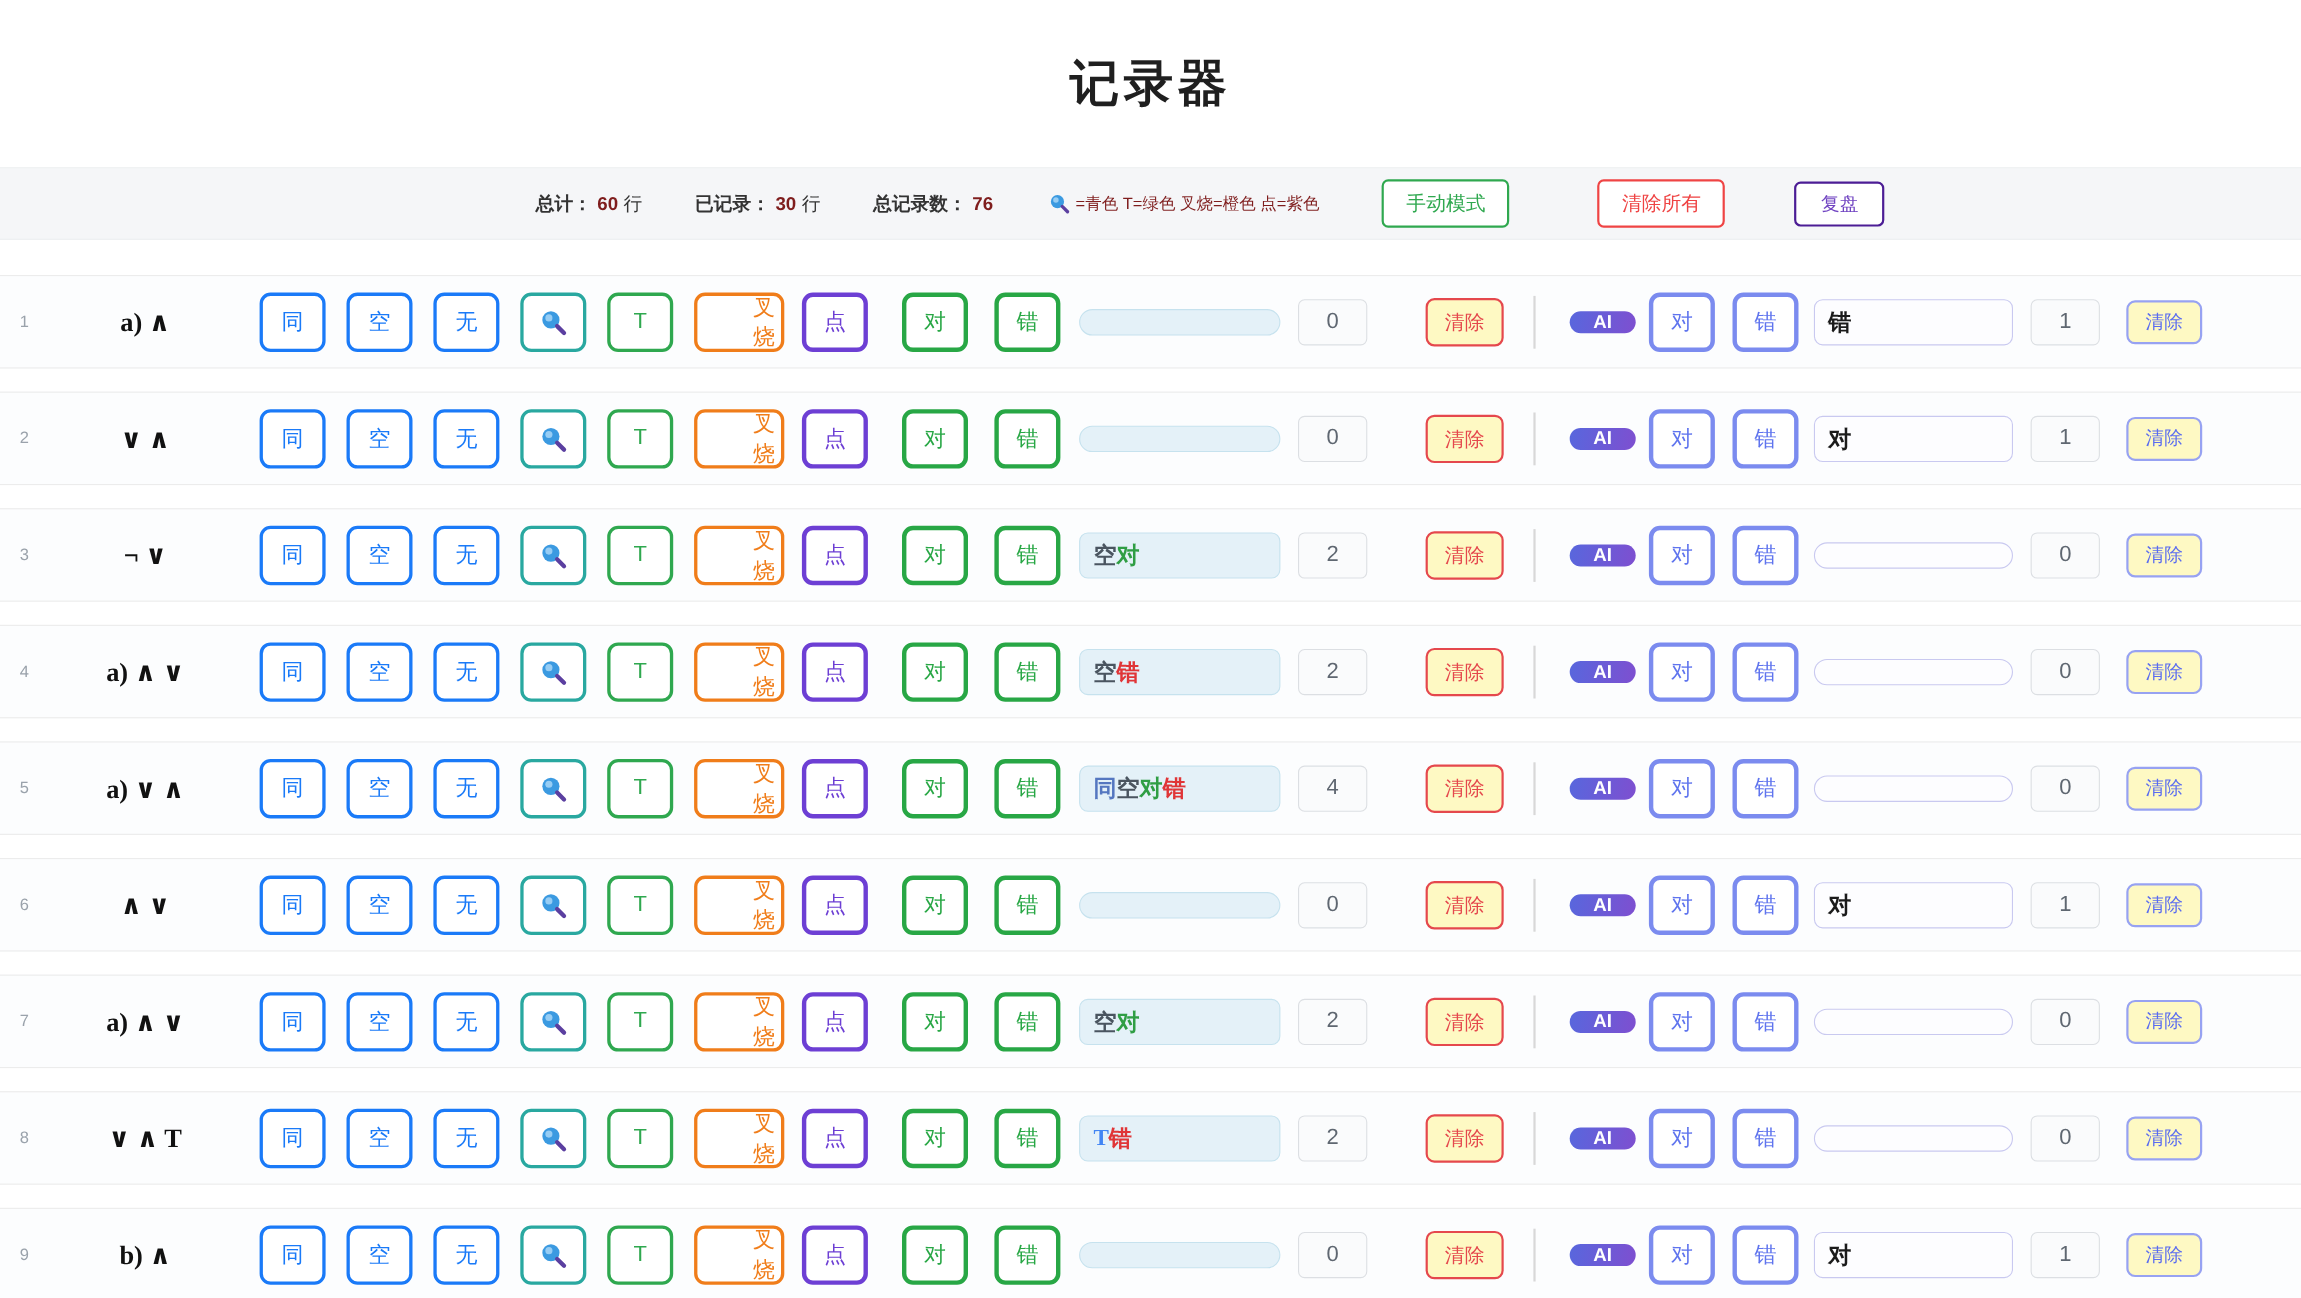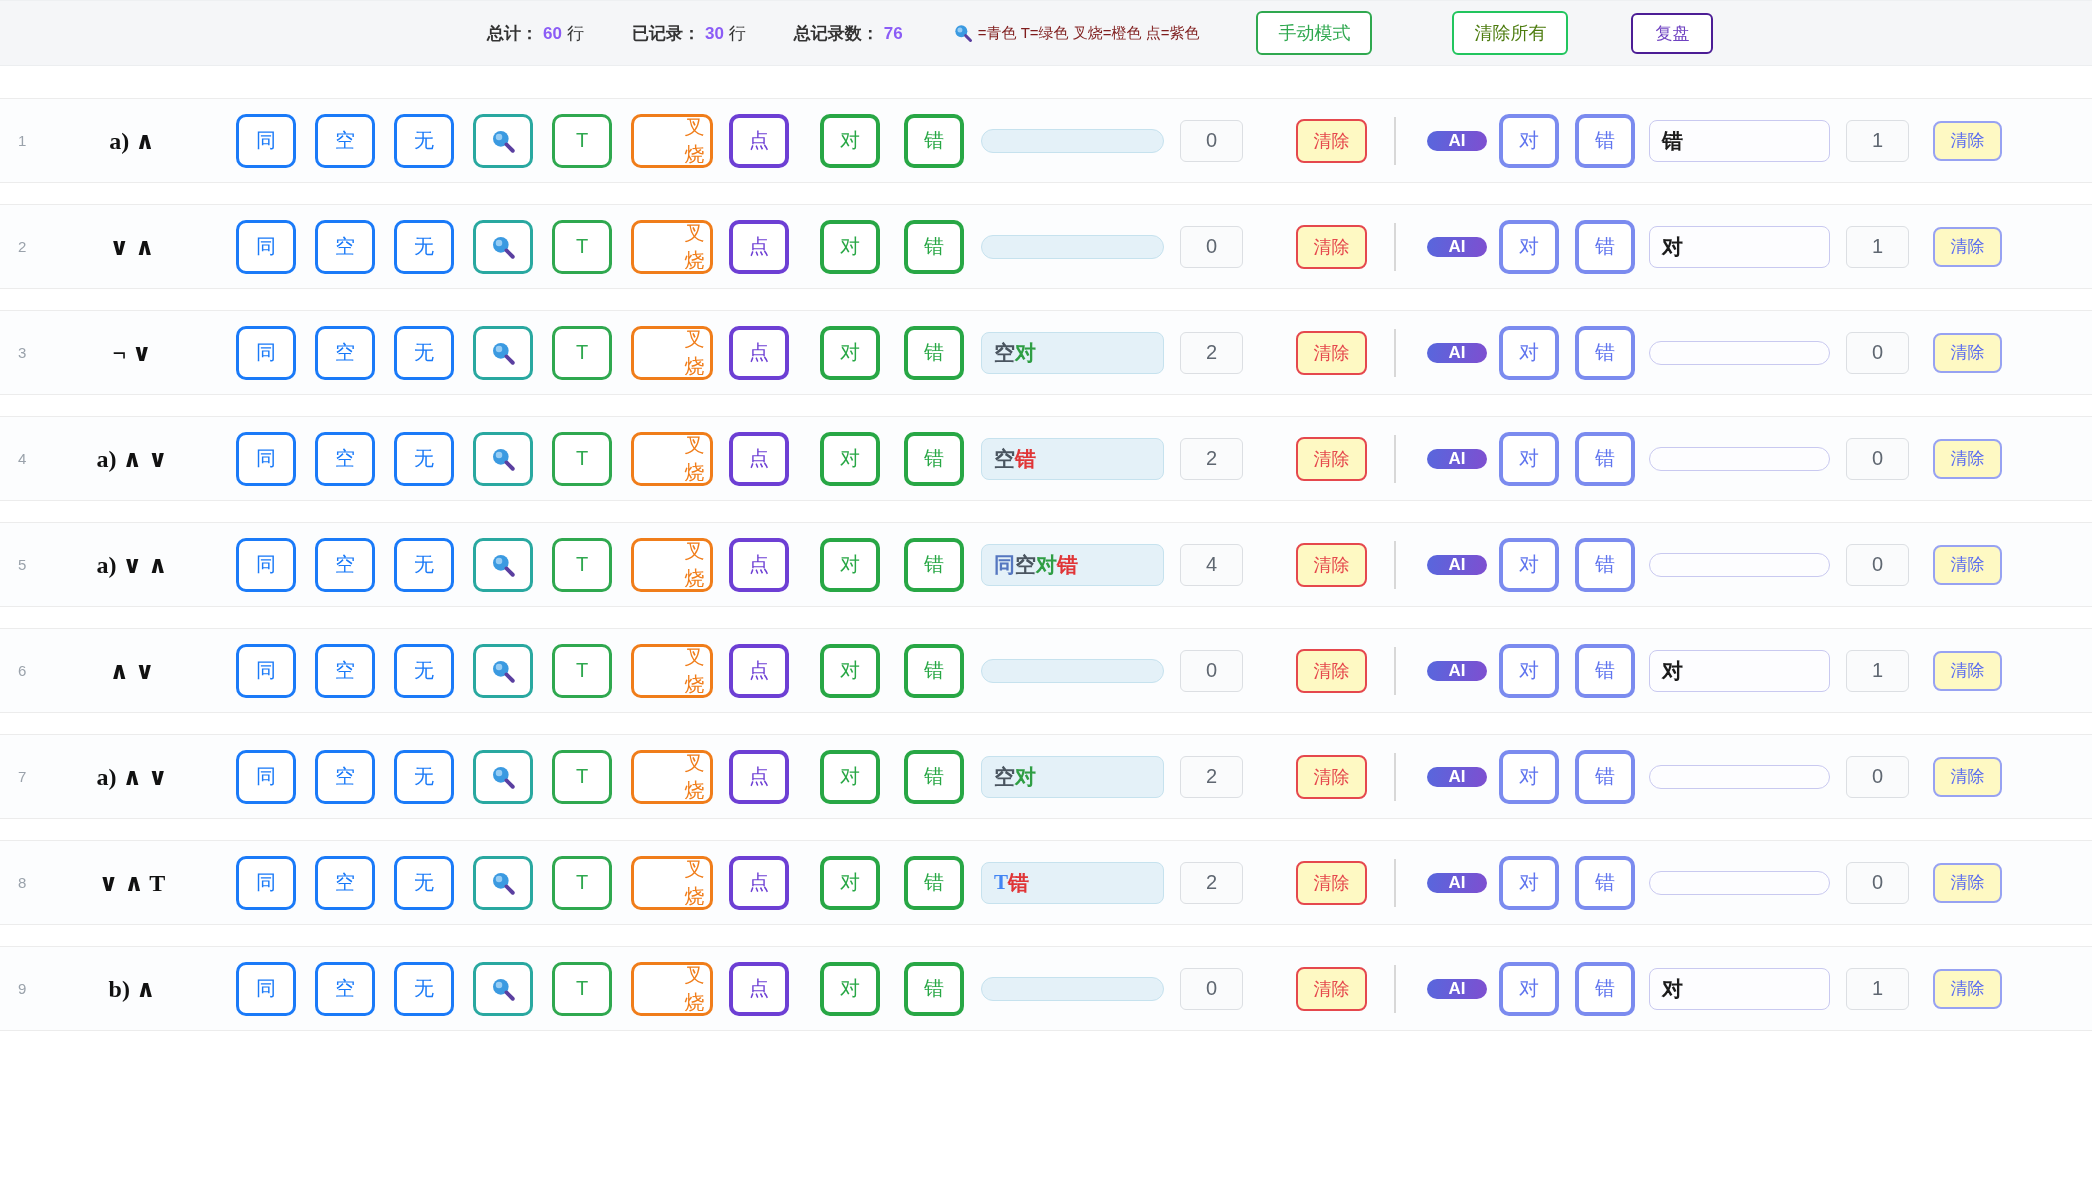--- a/index.html
+++ b/index.html
@@ -12,26 +12,26 @@
   .page-title {
     margin:0; font-family:"Liberation Serif","DejaVu Serif",serif;
     font-size:45px; font-weight:600; color:#1f1f1f; letter-spacing:4px;
   }
   .stats-bar {
     height:66px; background:#f5f6f8; border-top:1px solid #eef0f2; border-bottom:1px solid #eceef0;
     display:flex; align-items:center; padding-left:487px; white-space:nowrap;
   }
   .stat { font-size:17px; font-weight:bold; color:#333; }
   .stat + .stat { margin-left:48px; }
-  .stat-value { color:#8b5cf6; margin:0 5px; }
+  .stat-value { color:#7f1d1d; margin:0 5px; }
   .stat-unit { font-weight:500; }
   .legend { margin-left:45px; display:flex; align-items:center; gap:5px; color:#7f1d1d; font-size:15px; }
   .tb-btn { background:#fff; border-radius:6px; font-size:18px; padding:8px 20px; cursor:pointer; font-family:inherit; }
   .tb-green  { margin-left:57px; border:2px solid #2fa84f; color:#2fa84f; }
-  .tb-red    { margin-left:80px; border:2px solid #22c55e; color:#4d7c0f; }
+  .tb-red    { margin-left:80px; border:2px solid #ef4444; color:#ef4444; }
   .tb-purple { margin-left:63px; border:2px solid #4c1d95; color:#6f42c1; padding:7px 22px; font-size:17px; }
 
   .rows { margin-top:32px; }
   .row {
     height:85px; margin-bottom:21px; background:#fcfdfe;
     border-top:1px solid #ececec; border-bottom:1px solid #ececec;
     display:flex; align-items:center; padding-left:18px;
   }
   .num { width:30px; font-size:15px; color:#9aa2ab; }
   .label {
@@ -77,20 +77,23 @@
     cursor:pointer; display:flex; align-items:center; justify-content:center; font-family:inherit; flex:none;
   }
   .ai-dui { margin-right:16px; }
   .ai-cuo { margin-right:14px; }
   .mag { display:block; }
 </style>
 </head>
 <body>
 
 <div class="page">
+  <div class="title-wrap">
+    <h1 class="page-title">记录器</h1>
+  </div>
 
   <div class="stats-bar">
     <div class="stat">
       <span>总计：</span><span class="stat-value">60</span><span class="stat-unit">行</span>
     </div>
     <div class="stat">
       <span>已记录：</span><span class="stat-value">30</span><span class="stat-unit">行</span>
     </div>
     <div class="stat">
       <span>总记录数：</span><span class="stat-value">76</span>

